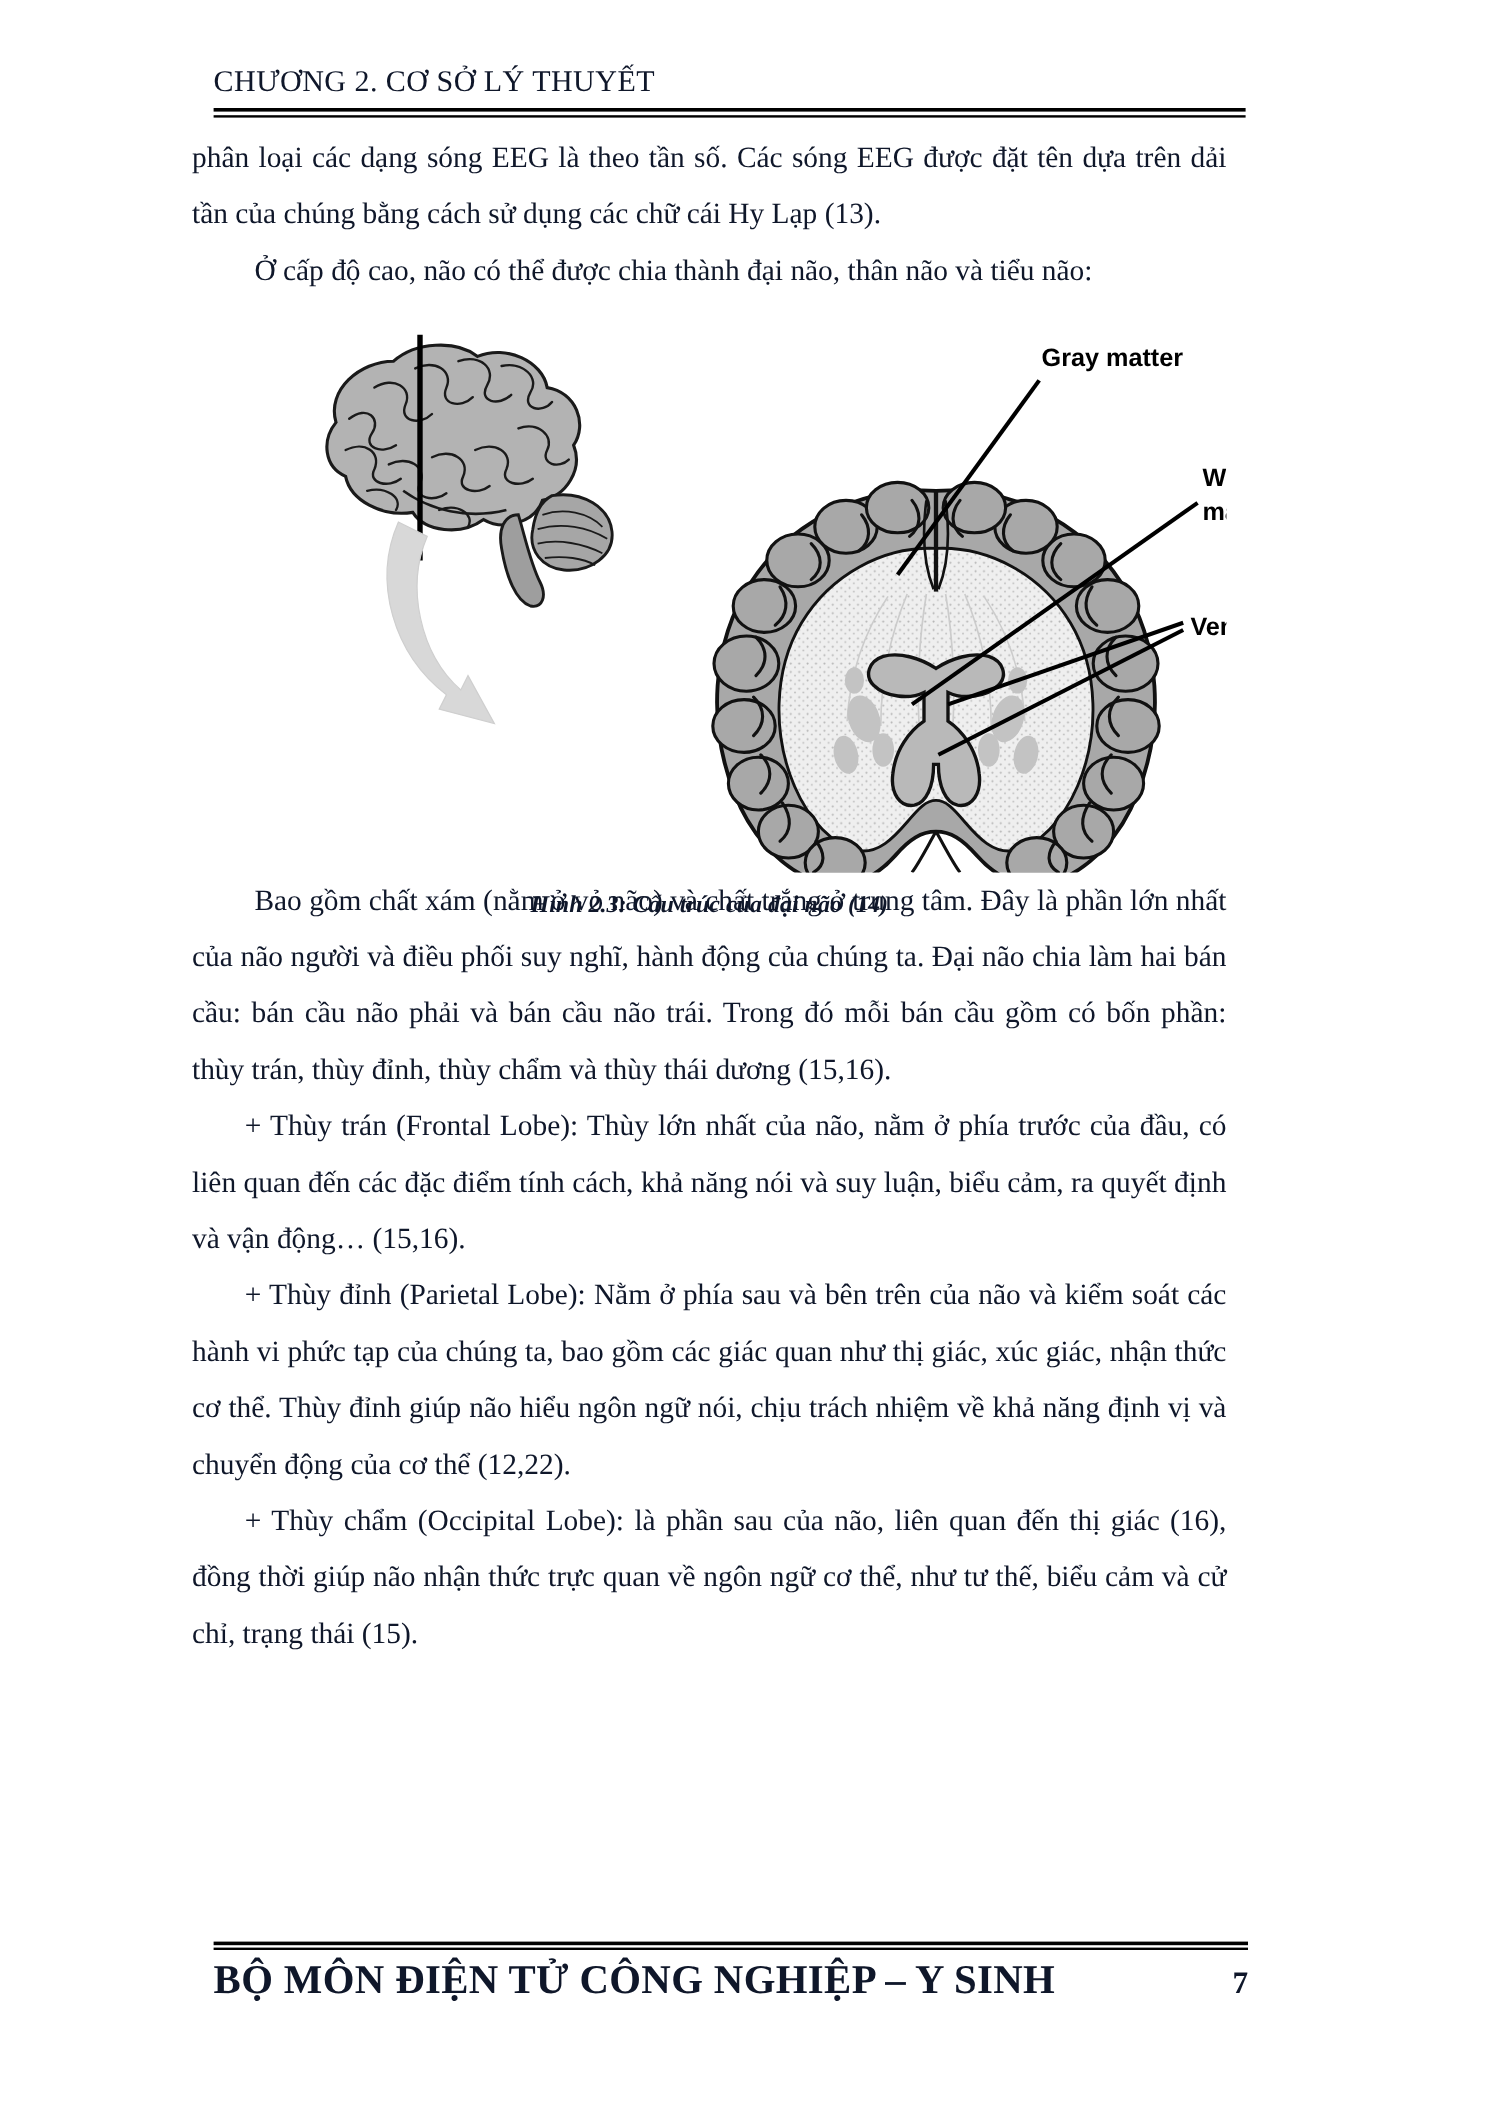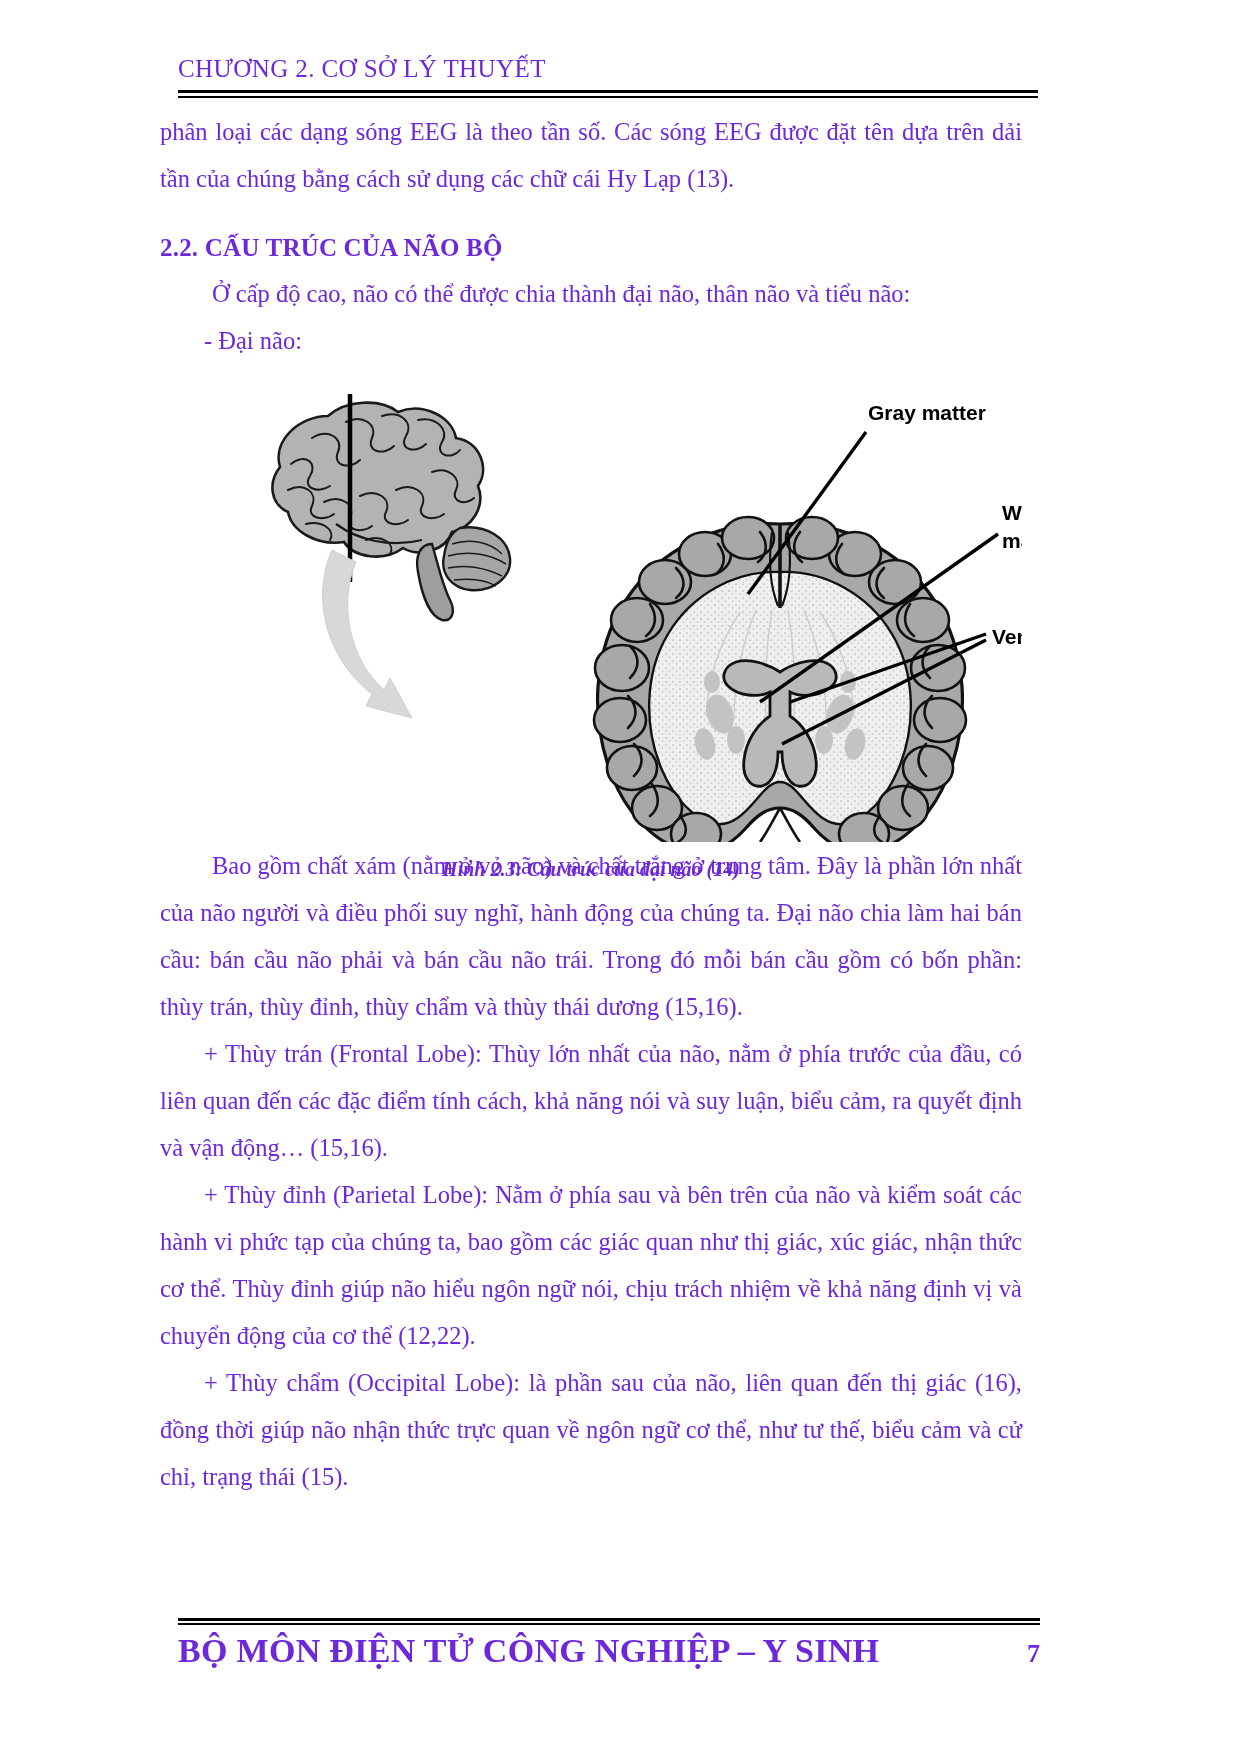--- a/index.html
+++ b/index.html
@@ -6,21 +6,21 @@
     margin: 0;
     padding: 0;
     background: #ffffff;
   }
   .page {
     position: relative;
     width: 1116px;
     height: 1754px;
     background: #ffffff;
     font-family: "Liberation Serif", "DejaVu Serif", serif;
-    color: #6d28d9;
+    color: #0f172a;
     overflow: hidden;
     box-sizing: border-box;
   }
 
   
   .header-wrap {
     position: absolute;
     left: 178px;
     top: 55px;
     width: 860px;
@@ -122,25 +122,23 @@
 
   <div class="header-wrap">
     <div class="header-title">CHƯƠNG 2. CƠ SỞ LÝ THUYẾT</div>
     <div class="header-rule"></div>
   </div>
 
   <div class="body-col">
 
     <p class="para">phân loại các dạng sóng EEG là theo tần số. Các sóng EEG được đặt tên dựa trên dải tần của chúng bằng cách sử dụng các chữ cái Hy Lạp (13).</p>
 
-    <h2 class="section-heading">2.2. CẤU TRÚC CỦA NÃO BỘ</h2>
 
     <p class="para indent">Ở cấp độ cao, não có thể được chia thành đại não, thân não và tiểu não:</p>
 
-    <p class="para indent-sm">- Đại não:</p>
 
     <div class="figure-block">
       <svg class="fig-svg" viewBox="0 0 862 470" width="862" height="470">
         <defs>
           <pattern id="stipple" width="7" height="7" patternUnits="userSpaceOnUse">
             <rect width="7" height="7" fill="#efefef"></rect>
             <circle cx="2" cy="2" r="0.85" fill="#b5b5b5"></circle>
             <circle cx="5.5" cy="5" r="0.8" fill="#c0c0c0"></circle>
           </pattern>
           <pattern id="stippleGray" width="6" height="6" patternUnits="userSpaceOnUse">

